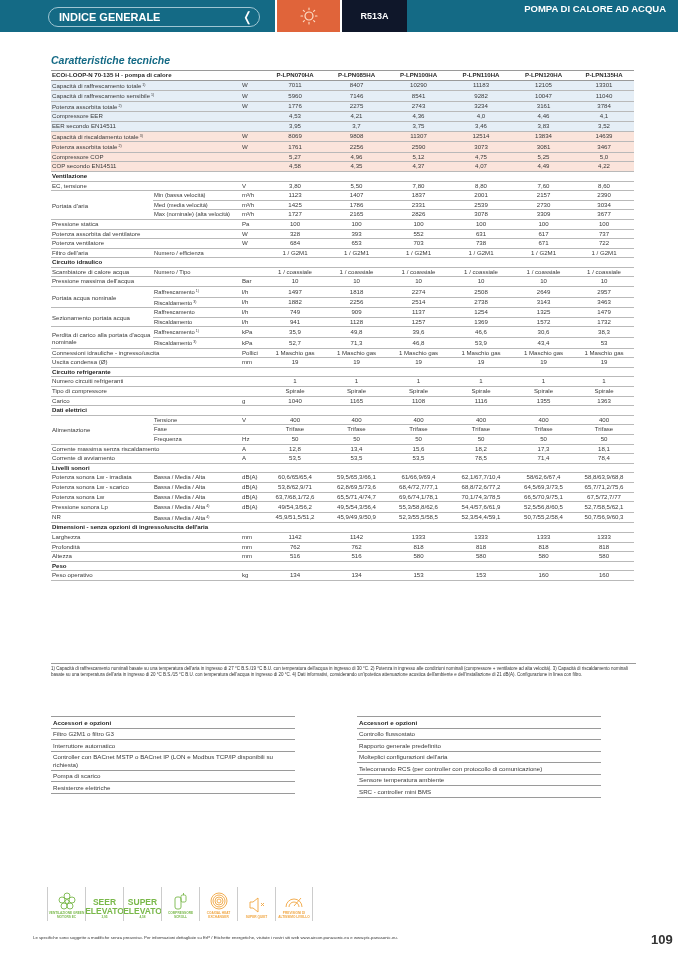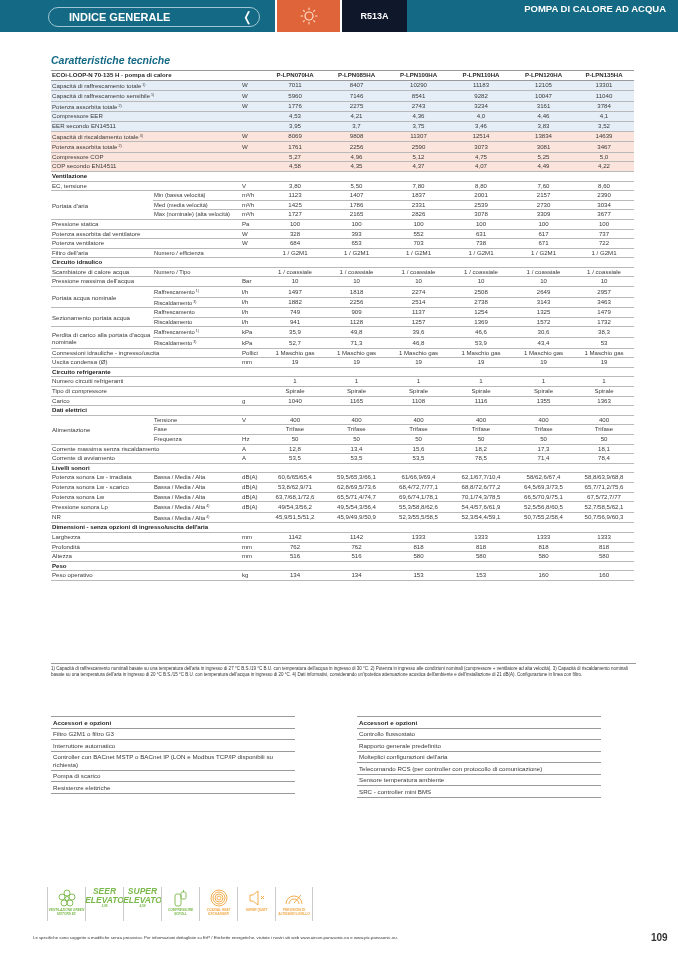--- a/index.html
+++ b/index.html
@@ -1,21 +1,21 @@
 <!DOCTYPE html>
 <html><head>
 <meta charset="utf-8">
 <style>
   * { box-sizing: border-box; margin: 0; padding: 0; }
   html, body { width: 678px; height: 959px; background: #ffffff; overflow: hidden; }
   body { font-family: "Liberation Sans", sans-serif; color: #3a3a3a; position: relative; }
 
   
   .hdr { position: absolute; left: 0; top: 0; width: 678px; height: 32px; background: #146a85; }
-  .hdr-index { position: absolute; left: 48px; top: 7px; width: 212px; height: 20px; border: 1px solid #9fc6d3; border-radius: 10px; color: #fff; font-weight: bold; font-size: 11px; line-height: 18px; padding-left: 20px; }
+  .hdr-index { position: absolute; left: 48px; top: 7px; width: 212px; height: 20px; border: 1px solid #9fc6d3; border-radius: 10px; color: #fff; font-weight: bold; font-size: 11px; line-height: 18px; padding-left: 10px; }
   .hdr-index .chev { position: absolute; right: 6px; top: 0; font-size: 13px; font-weight: normal; color: #fff; }
   .hdr-sun { position: absolute; left: 277px; top: 0; width: 63px; height: 32px; background: #e0643a; display: flex; align-items: center; justify-content: center; }
   .hdr-r513 { position: absolute; left: 342px; top: 0; width: 65px; height: 32px; background: #0f172a; color: #fff; font-weight: bold; font-size: 9px; display: flex; align-items: center; justify-content: center; }
   .hdr-title { position: absolute; left: 407px; top: 0; width: 271px; height: 16px; color: #fff; font-weight: bold; font-size: 9.5px; display: flex; align-items: center; justify-content: flex-end; padding-right: 12px; }
   .hdr-gap { position: absolute; top: 0; width: 2px; height: 32px; background: #fff; }
 
   .section-title { position: absolute; left: 51px; top: 54px; font-size: 10.5px; font-weight: bold; color: #146a85; font-style: italic; }
 
   
   table.spec { position: absolute; left: 51px; top: 70px; width: 583px; border-collapse: collapse; font-size: 6.1px; table-layout: fixed; }
@@ -32,30 +32,30 @@
 
   
   .acc { position: absolute; width: 244px; font-size: 6.2px; }
   .acc .row { border-bottom: 0.8px solid #9a9a9a; padding: 1.5px 2px; line-height: 7.5px; color: #3a3a3a; }
   .acc .row.h { font-weight: bold; color: #222; border-top: 1.2px solid #9a9a9a; }
   .acc-left { left: 51px; top: 716px; }
   .acc-right { left: 357px; top: 716px; }
 
   
   .features { position: absolute; left: 47px; top: 887px; height: 34px; display: flex; }
-  .feat { width: 38px; height: 34px; border-left: 1px solid #ccc; display: flex; flex-direction: column; align-items: center; padding-bottom: 1px; font-style: italic; }
+  .feat { width: 38px; height: 34px; border-left: 1px solid #ccc; display: flex; flex-direction: column; align-items: center; justify-content: flex-end; padding-bottom: 1px; }
   .feat:last-child { border-right: 1px solid #ccc; }
   .feat .ic { height: 22px; display: flex; align-items: center; justify-content: center; }
   .feat .lbl { font-size: 3.2px; font-weight: bold; text-align: center; line-height: 3.8px; }
   .feat.g .lbl, .feat.g .big { color: #79b84a; }
   .feat.o .lbl { color: #f0a540; }
   .feat .big { font-size: 8.5px; font-weight: bold; line-height: 9px; text-align: center; }
 
   .footer { position: absolute; left: 33px; top: 935px; font-size: 4.3px; color: #333; }
-  .page-no { position: absolute; left: 651px; top: 932px; font-size: 10px; font-weight: bold; color: #333; }
+  .page-no { position: absolute; left: 651px; top: 932px; font-size: 13px; font-weight: bold; color: #333; }
 </style>
 </head>
 <body>
 
 <div class="hdr"></div>
 <div class="hdr-index">
   <span>INDICE GENERALE</span>
   <span class="chev">❬</span>
 </div>
 <div class="hdr-gap" style="left:275px"></div>

